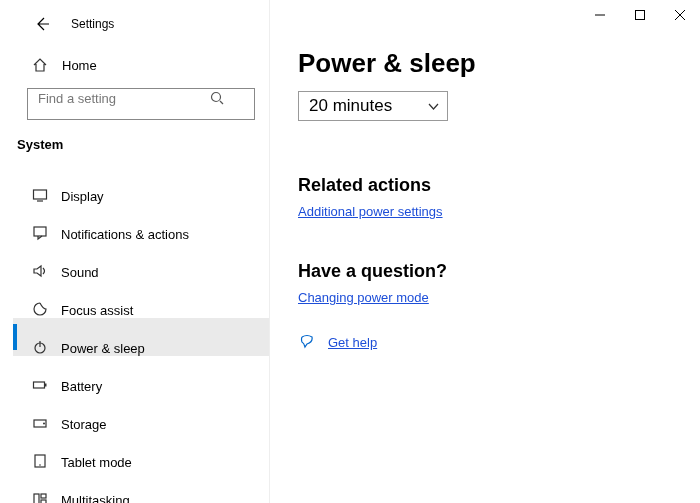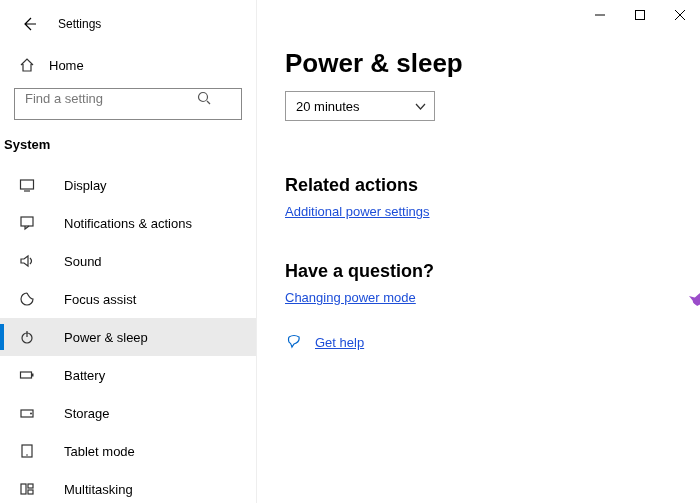--- a/index.html
+++ b/index.html
@@ -27,20 +27,21 @@
     display: flex;
     align-items: center;
     justify-content: center;
     cursor: pointer;
     font-family: "Segoe UI Symbol", sans-serif;
     font-size: 12px;
   }
   .content {
     display: flex;
     height: 100%;
+    margin-left: 13px;
   }
   .sidebar {
     width: 257px;
     height: 100%;
     background: #fff;
     border-right: 1px solid #eee;
     padding-top: 6px;
     position: relative;
   }
   .back-row {
@@ -99,24 +100,24 @@
   .section-label {
     font-weight: 600;
     font-size: 13px;
     padding: 14px 0 8px 4px;
   }
   .nav-list {
     margin-top: 6px;
   }
   .nav-item {
     display: flex;
-    align-items: center;
+    align-items: flex-end;
     height: 38px;
     padding-left: 18px;
-    gap: 28px;
+    gap: 12px;
     cursor: pointer;
     position: relative;
   }
   .nav-item.selected {
     background: #eaeaea;
   }
   .nav-item.selected::before {
     content: "";
     position: absolute;
     left: 0;
@@ -140,21 +141,21 @@
     margin-bottom: 12px;
   }
   .dropdown {
     width: 150px;
     height: 30px;
     border: 1px solid #999;
     display: flex;
     align-items: center;
     justify-content: space-between;
     padding: 0 8px 0 10px;
-    font-size: 13px;
+    font-size: 17px;
     cursor: pointer;
     margin-bottom: 54px;
   }
   .section-heading {
     font-size: 18px;
     font-weight: 600;
     margin-bottom: 6px;
   }
   .section-text {
     font-size: 13px;

